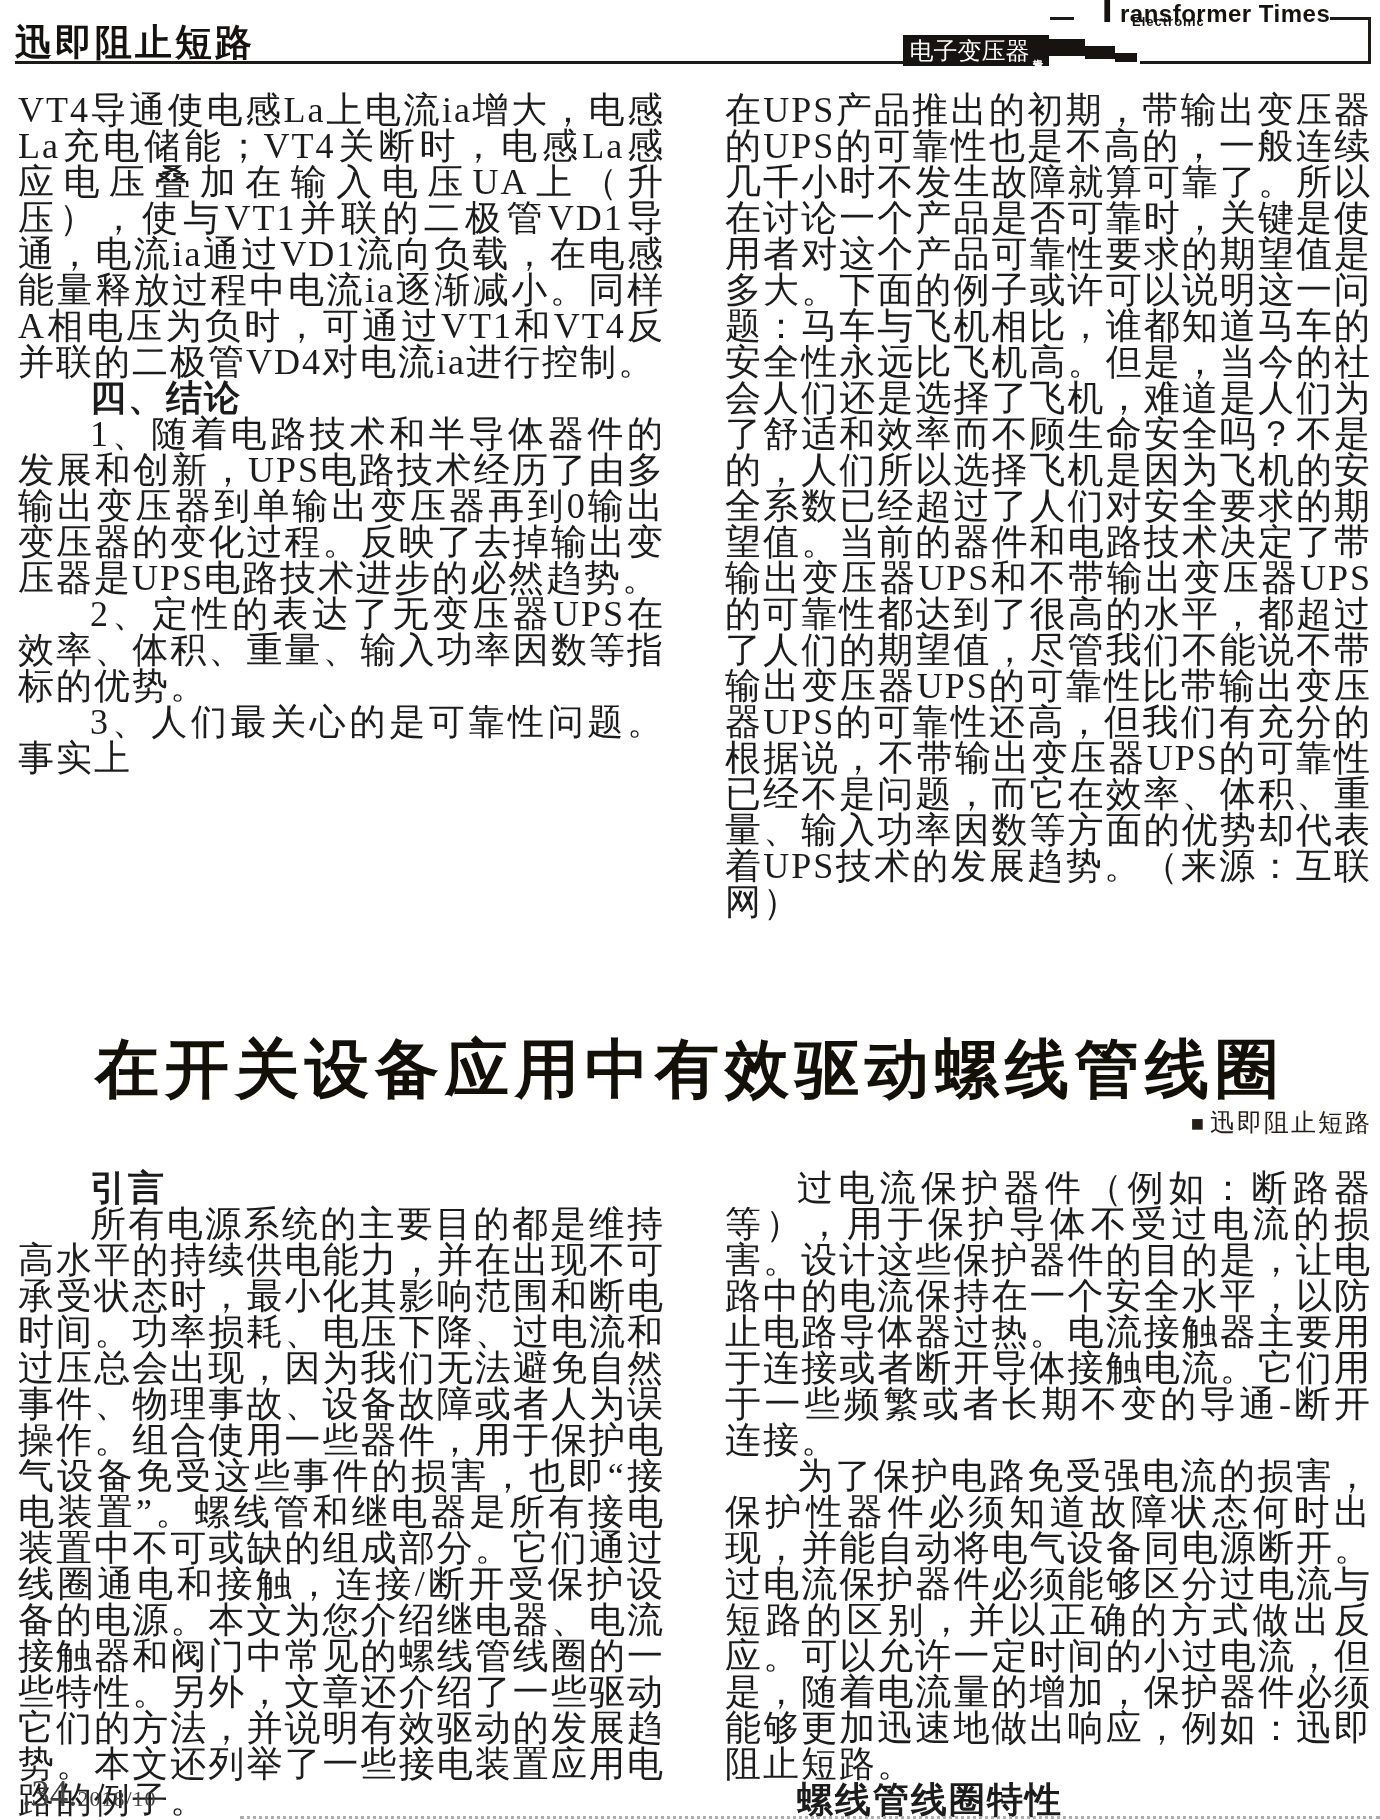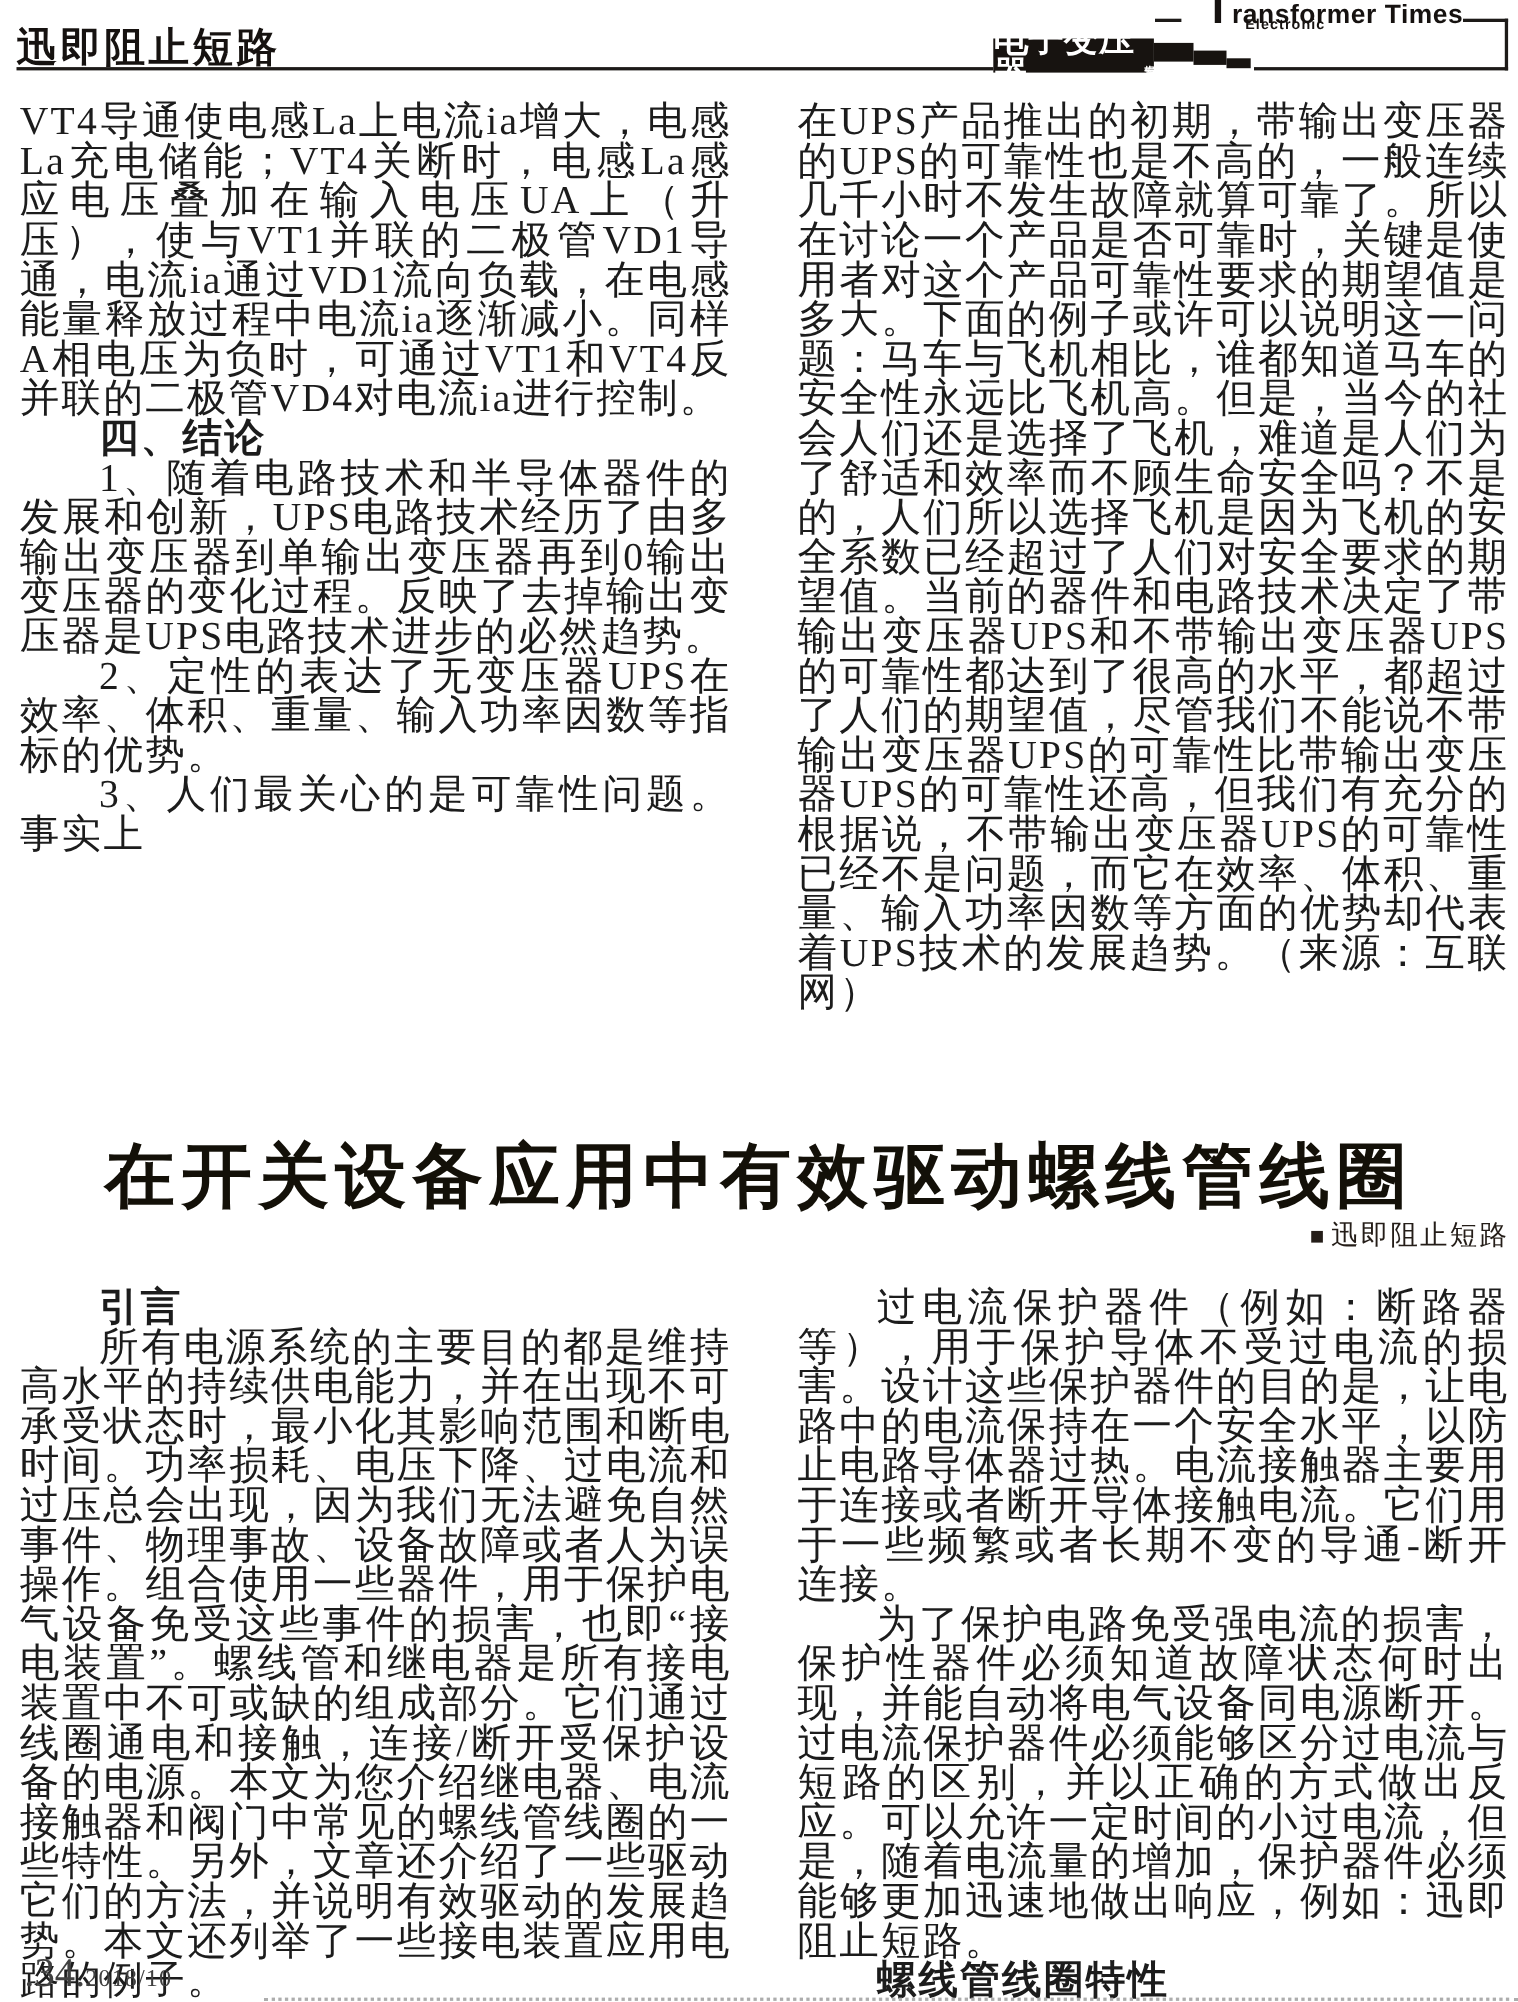--- a/index.html
+++ b/index.html
@@ -23,21 +23,21 @@
   .rule { position: absolute; background: #1d1a18; height: 3px; }
   .rule-left  { left: 15px;  top: 61px; width: 888px; }
   .rule-right { left: 1140px; top: 61px; width: 231px; }
   .brand-box {
     position: absolute; left: 903px; top: 35px; width: 146px; height: 31px;
     background: #171310; color: #ffffff;
     display: flex; align-items: center; justify-content: center; gap: 3px;
   }
   .brand-main {
     font-family: "Liberation Sans", "DejaVu Sans", sans-serif;
-    font-weight: 700; font-size: 32px; letter-spacing: 0px; line-height: 1;
+    font-weight: 400; font-size: 24px; letter-spacing: 0px; line-height: 1;
   }
   .brand-small {
     font-family: "Liberation Sans", "DejaVu Sans", sans-serif;
     font-weight: 700; font-size: 10px; line-height: 1;
     writing-mode: vertical-rl; text-orientation: upright;
   }
   .step { position: absolute; background: #171310; }
   .step1 { left: 1049px; top: 39px; width: 36px; height: 17px; }
   .step2 { left: 1085px; top: 46px; width: 30px; height: 13px; }
   .step3 { left: 1115px; top: 53px; width: 22px; height: 9px; }

